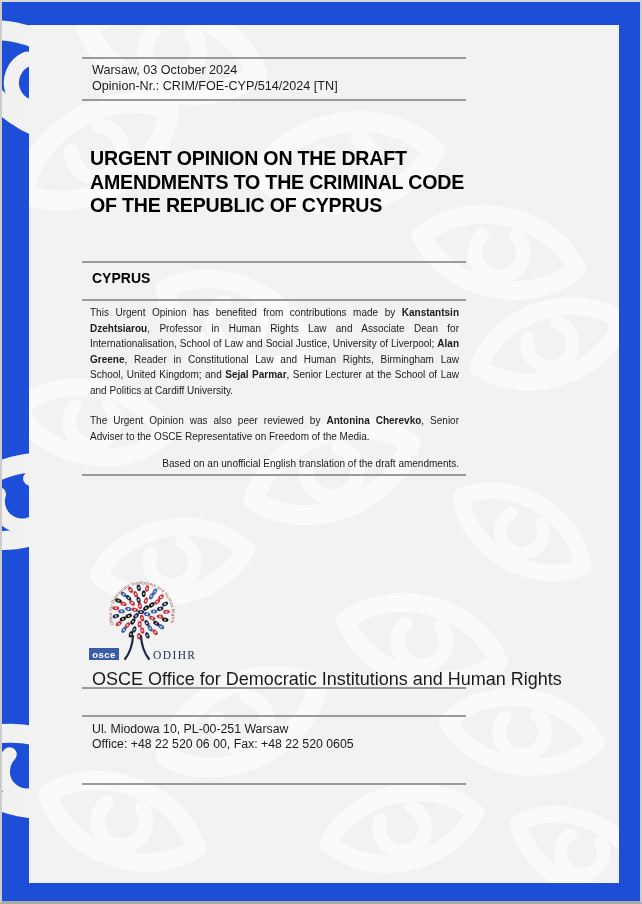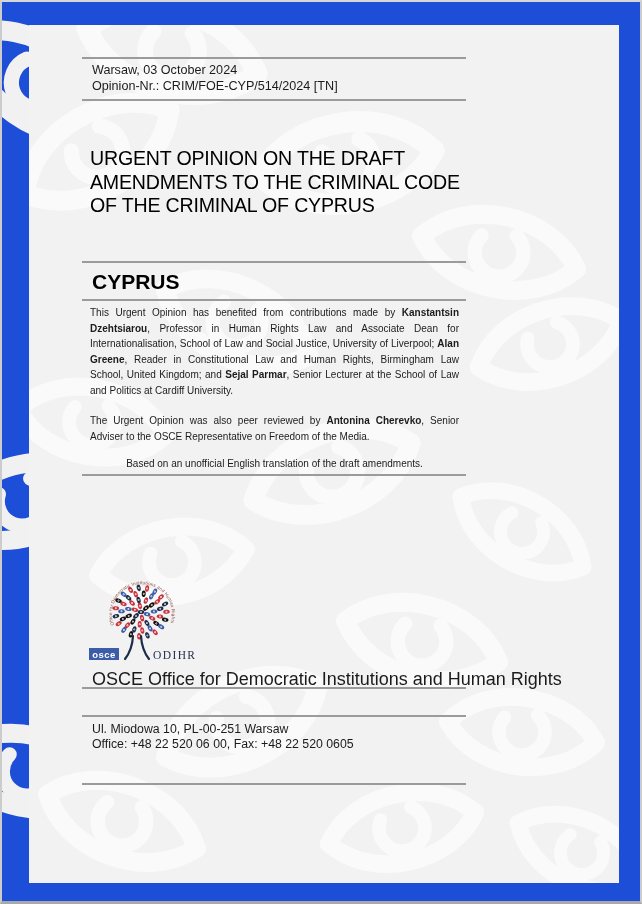--- a/index.html
+++ b/index.html
@@ -13,31 +13,31 @@
   .panel{
     position:absolute;left:27px;top:23px;width:590px;height:858px;
     background:#f2f2f2;overflow:hidden;z-index:1;
   }
   .wm-eye{position:absolute;color:#fafafa;pointer-events:none;}
   .wm-eye svg,.margin-eye svg{display:block;width:100%;height:auto;}
   .rule{position:absolute;left:53px;width:384px;height:2px;background:#9b9b9b;}
   .hdr{position:absolute;left:63px;top:38px;font-size:12.6px;line-height:15.5px;color:#1b1b1b;}
   .title{
     position:absolute;left:61px;top:122px;width:390px;
-    font-size:19.6px;line-height:23.6px;font-weight:normal;color:#000;
+    font-size:19.6px;line-height:23.6px;font-weight:bold;color:#000;
     letter-spacing:-0.2px;
   }
   .section-heading{
-    position:absolute;left:63px;top:245px;font-size:21px;font-weight:bold;color:#000;
+    position:absolute;left:63px;top:245px;font-size:14px;font-weight:bold;color:#000;
   }
   .para{
     position:absolute;left:61px;width:369px;
     font-size:10px;line-height:15.6px;text-align:justify;color:#1b1b1b;
   }
-  .para-left{text-align:center;}
+  .para-left{text-align:right;}
   .bold{font-weight:bold;}
   .logo{position:absolute;left:60px;top:554px;width:112px;height:84px;}
   .footer-org{position:absolute;left:63px;top:644px;font-size:18px;color:#1b1b1b;}
   .footer-addr{position:absolute;left:63px;top:697px;font-size:12.3px;line-height:15.2px;color:#1b1b1b;}
   .footer-addr a{color:#1b1b1b;text-decoration:underline;}
 </style>
 </head>
 <body>
 
 <svg width="0" height="0" style="position:absolute">
@@ -156,21 +156,21 @@
     <div class="rule" style="top:32px"></div>
     <div class="hdr">
       <div>Warsaw, 03 October 2024</div>
       <div>Opinion-Nr.: CRIM/FOE-CYP/514/2024 [TN]</div>
     </div>
     <div class="rule" style="top:74px"></div>
 
     <div class="title">
       <div>URGENT OPINION ON THE DRAFT</div>
       <div>AMENDMENTS TO THE CRIMINAL CODE</div>
-      <div>OF THE CRIMINAL OF CYPRUS</div>
+      <div>OF THE REPUBLIC OF CYPRUS</div>
     </div>
 
     <div class="rule" style="top:236px"></div>
     <div class="section-heading">CYPRUS</div>
     <div class="rule" style="top:274px"></div>
 
     <p class="para" style="top:270px"><span>This Urgent Opinion has benefited from contributions made by </span><span class="bold">Kanstantsin Dzehtsiarou</span><span>, Professor in Human Rights Law and Associate Dean for Internationalisation, School of Law and Social Justice, University of Liverpool; </span><span class="bold">Alan Greene</span><span>, Reader in Constitutional Law and Human Rights, Birmingham Law School, United Kingdom; and </span><span class="bold">Sejal Parmar</span><span>, Senior Lecturer at the School of Law and Politics at Cardiff University.</span></p>
     <p class="para" style="top:378px"><span>The Urgent Opinion was also peer reviewed by </span><span class="bold">Antonina Cherevko</span><span>, Senior Adviser to the OSCE Representative on Freedom of the Media.</span></p>
     <p class="para para-left" style="top:421px">Based on an unofficial English translation of the draft amendments.</p>
     <div class="rule" style="top:449px"></div>

